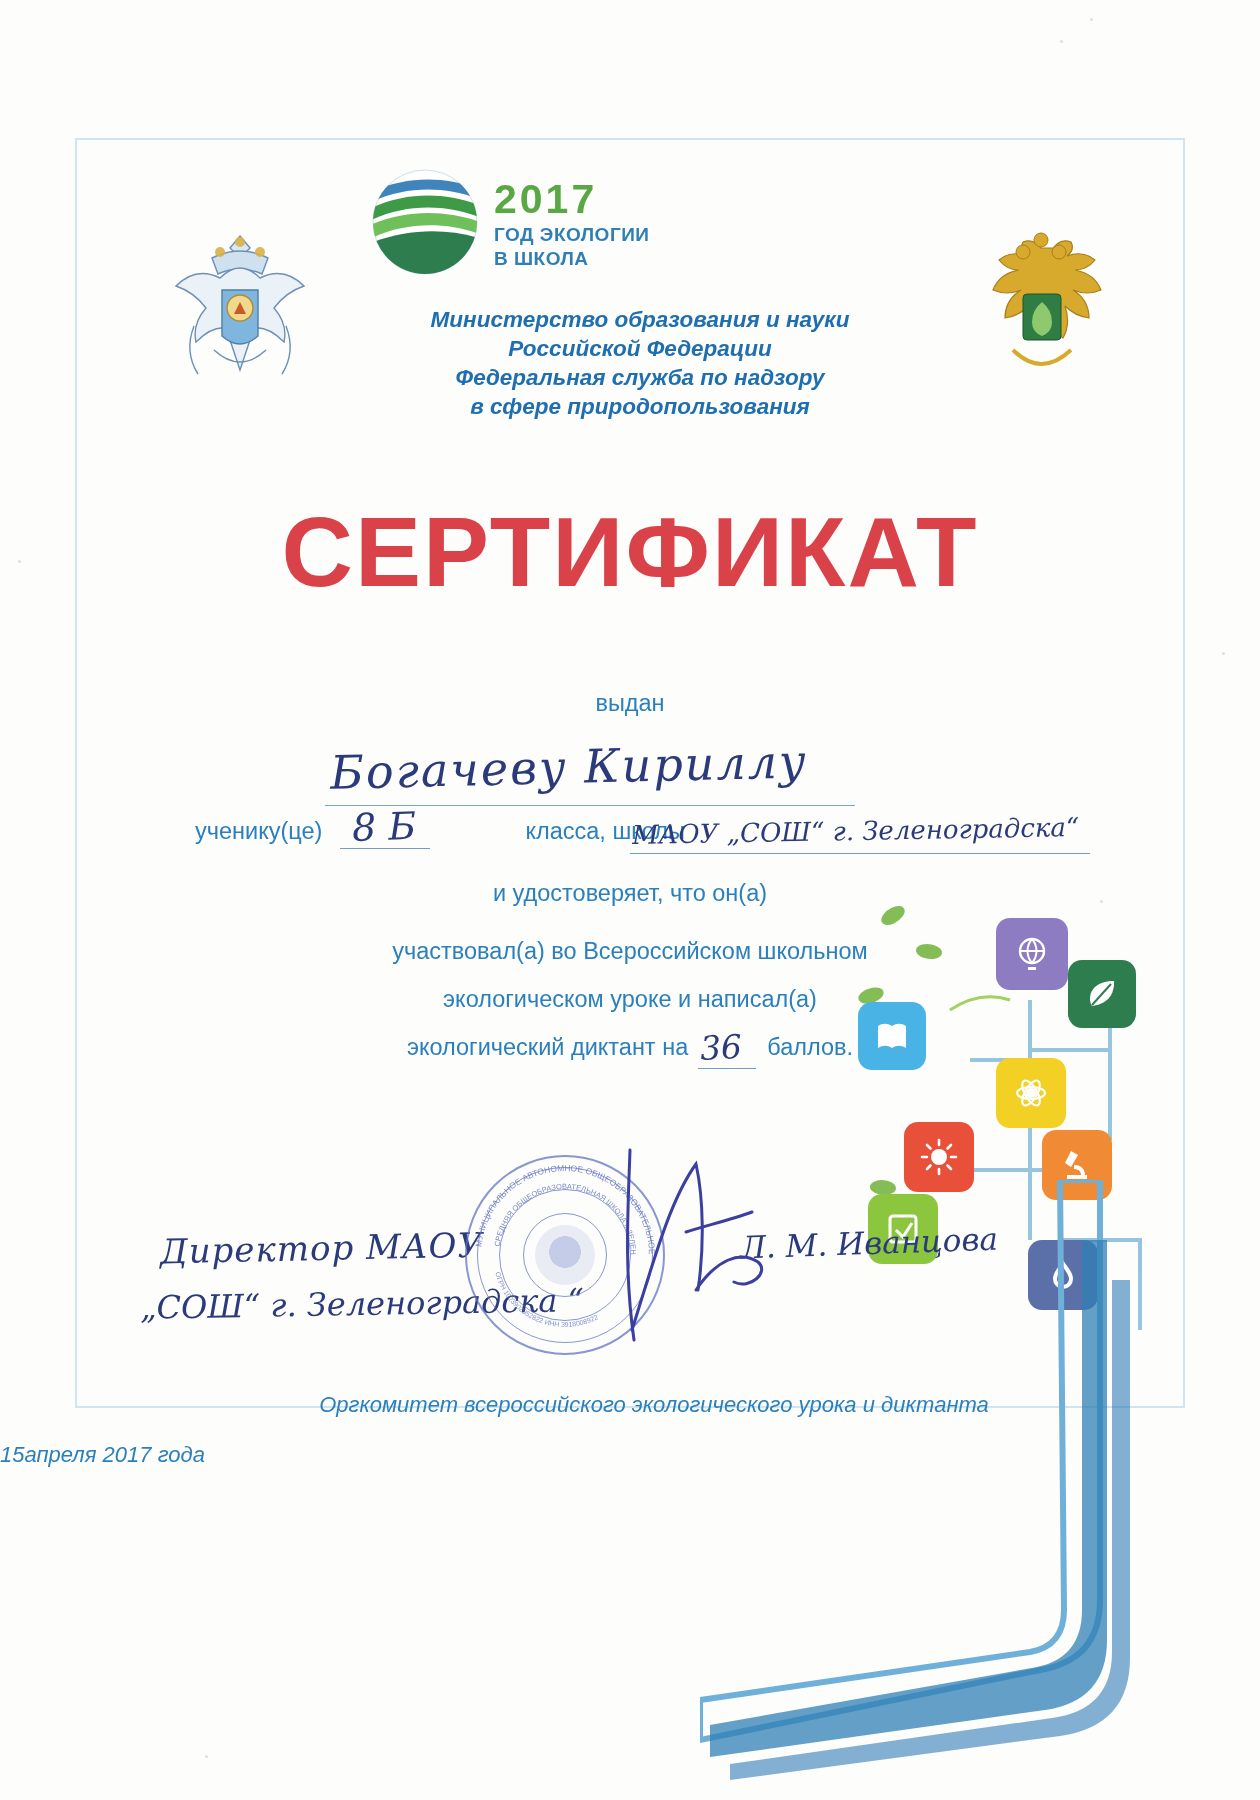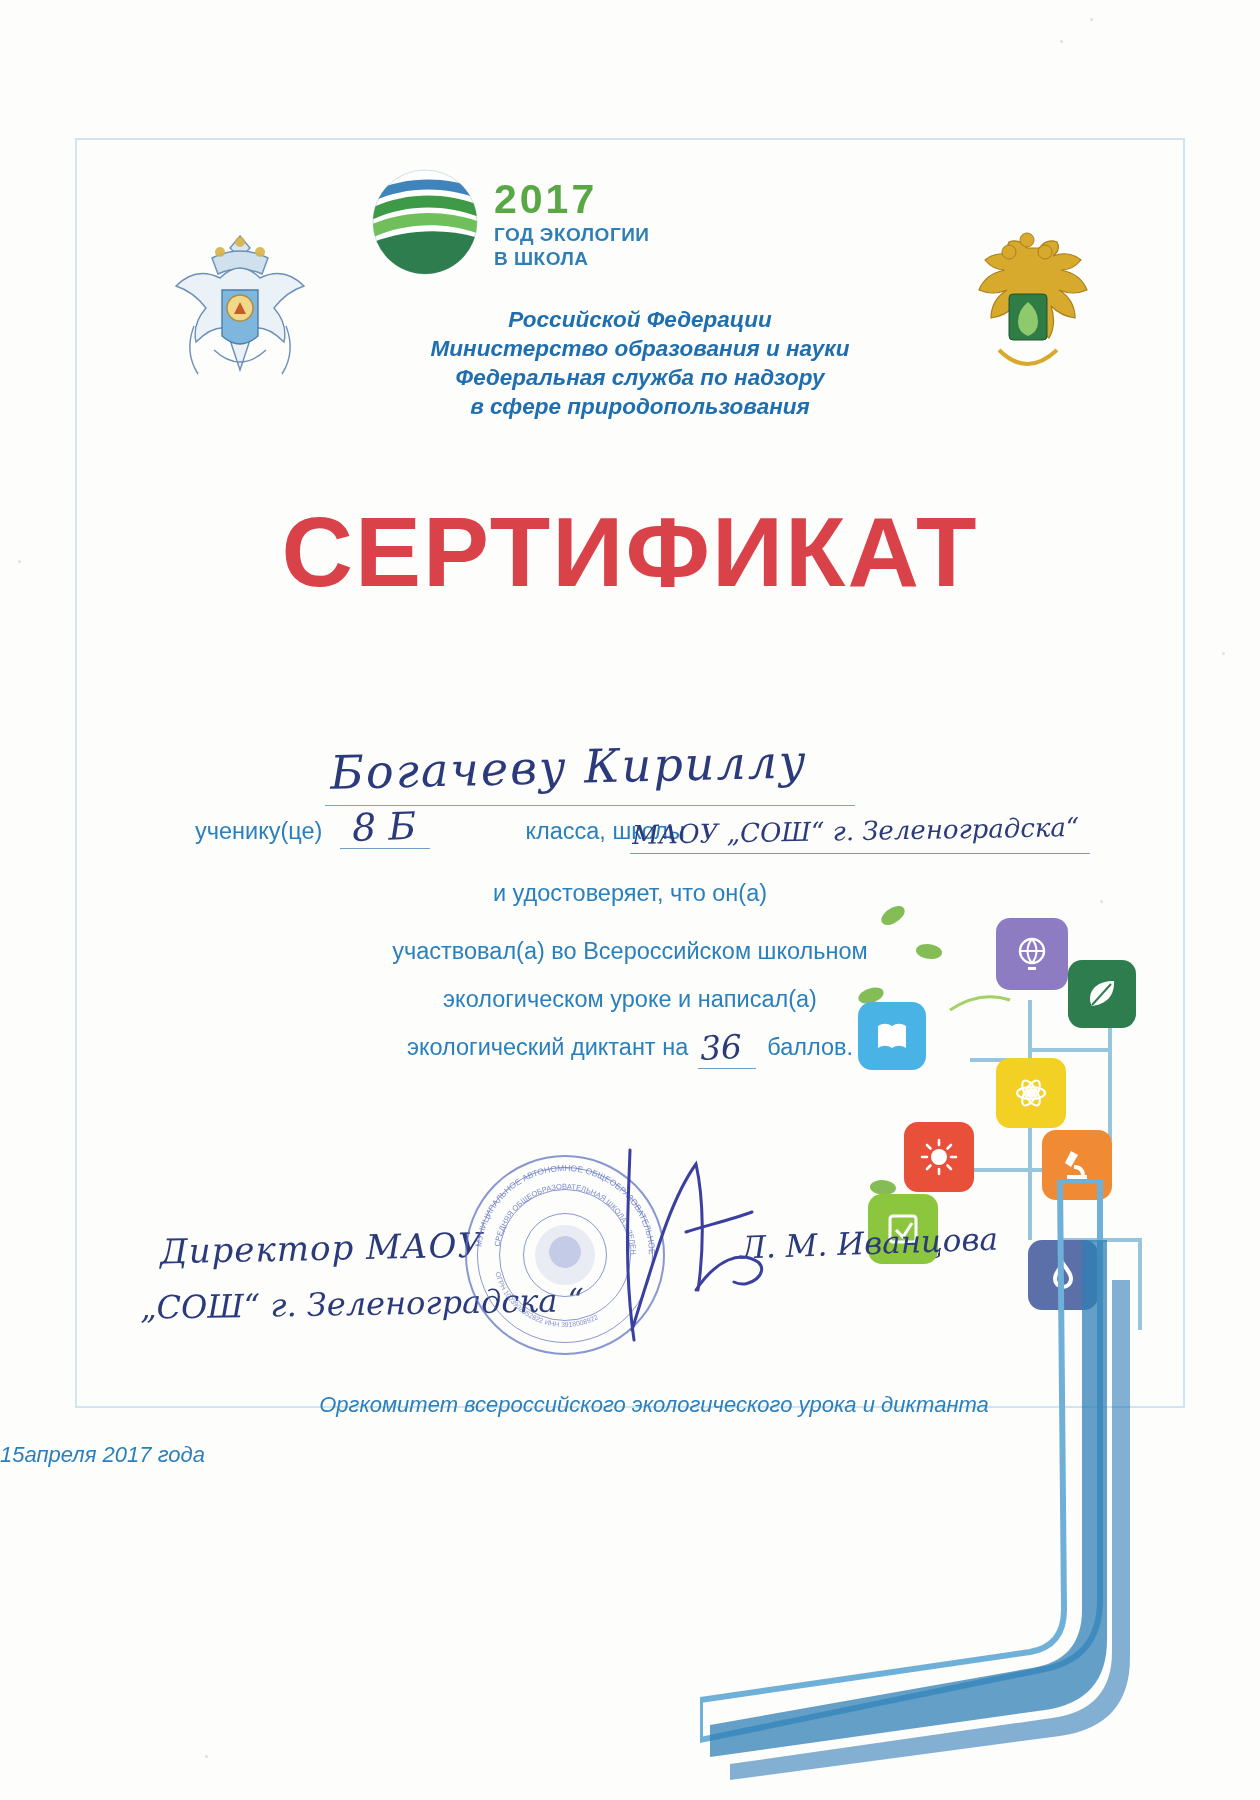--- a/index.html
+++ b/index.html
@@ -42,20 +42,21 @@
     box-sizing: border-box;
   }
 
   
   #header-row {
     position: absolute;
     left: 75px;
     top: 150px;
     width: 1110px;
     height: 270px;
+    padding-left: 14px;
   }
 
   
   #emblem-left {
     position: absolute;
     left: 85px;
     top: 78px;
     width: 160px;
     height: 170px;
   }
@@ -404,29 +405,30 @@
         <g fill="#d7a92c" stroke="#a97f1c" stroke-width="1">
           <circle cx="64" cy="20" r="7"></circle>
             <circle cx="100" cy="20" r="7"></circle>
             <circle cx="82" cy="8" r="7"></circle>
         </g>
         <path d="M54 118 q28 28 58 0" fill="none" stroke="#d7a92c" stroke-width="4"></path>
       </svg>
     </div>
 
     <div id="ministry">
+      <div>Министерство образования и науки</div>
       <div>Российской Федерации</div>
-      <div>Министерство образования и науки</div>
       <div>Федеральная служба по надзору</div>
       <div>в сфере природопользования</div>
     </div>
   </div>
 
   <div id="title">СЕРТИФИКАТ</div>
 
+  <div class="body-line" id="line-vydan">выдан</div>
 
   <div class="hand" id="hand-name">Богачеву Кириллу</div>
   <div id="name-rule"></div>
 
   <div class="body-line" id="line-uchenik">
     <span style="display:inline-block;width:1110px;text-align:left;padding-left:120px;box-sizing:border-box">
       <span>ученику(це)</span>
       <span style="display:inline-block;width:190px"></span>
       <span>класса, школы</span>
     </span>

